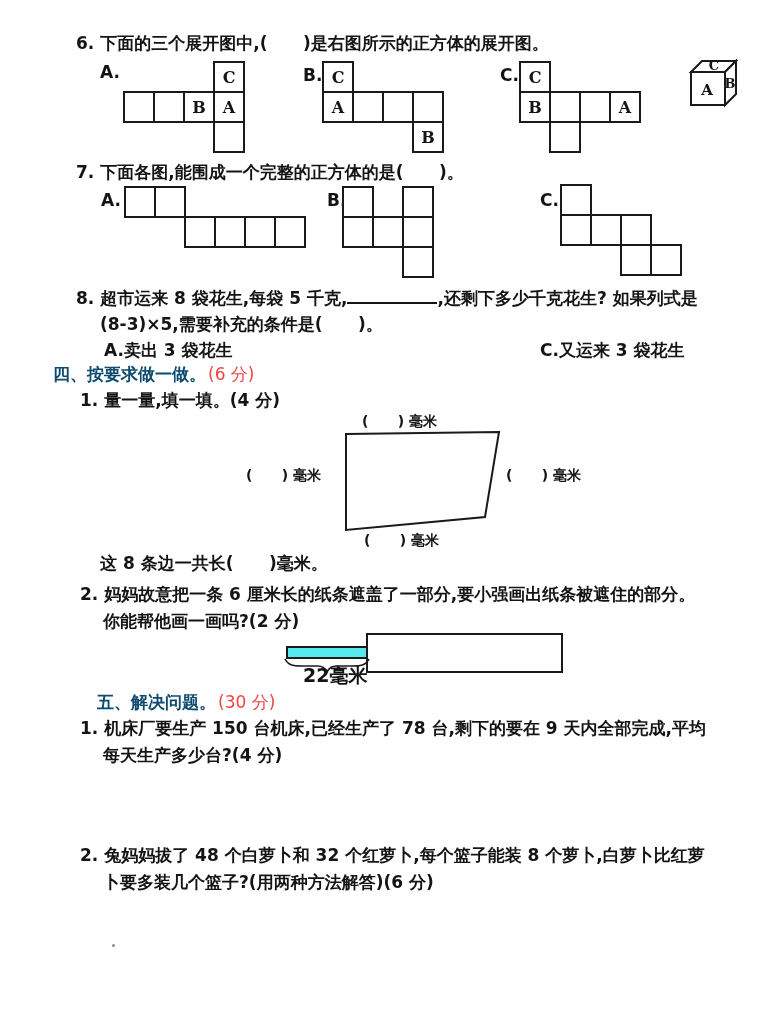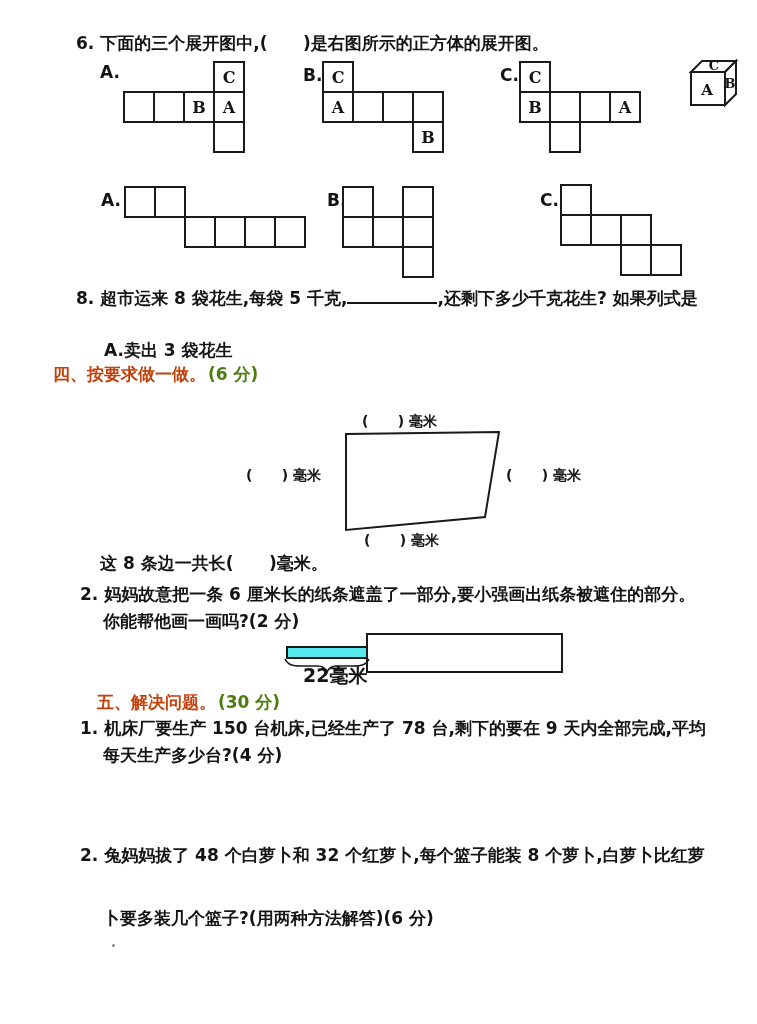--- a/index.html
+++ b/index.html
@@ -12,22 +12,22 @@
     overflow:hidden;
   }
   .t{
     position:absolute;
     font-size:17px;
     line-height:22px;
     font-weight:600;
     white-space:pre;
     color:#141414;
   }
-  .header-title{color:#c2410c;font-weight:700;font-family:Liberation Serif, serif;}
-  .header-score{color:#4d7c0f;font-weight:700;margin-left:2px;}
+  .header-title{color:#0c4a6e;font-weight:700;font-family:Liberation Serif, serif;}
+  .header-score{color:#ef4444;font-weight:400;margin-left:2px;}
   .blank-line{
     display:inline-block;
     width:90px;height:14px;
     border-bottom:2px solid #141414;
     vertical-align:baseline;
   }
   .net-label{
     position:absolute;font-size:17px;font-weight:700;color:#141414;
   }
   .net-svg{position:absolute;}
@@ -70,26 +70,30 @@
 
   <svg class="fig-svg" style="left:683px;top:55px;" width="64" height="56" viewBox="0 0 64 56">
     <polygon class="outline" points="8,17 19,6 53,6 42,17"></polygon>
     <polygon class="outline" points="42,17 53,6 53,39 42,50"></polygon>
     <rect class="outline" x="8" y="17" width="34" height="33"></rect>
     <text class="cube-letter" x="31" y="15" font-size="13">C</text>
     <text class="cube-letter" x="24" y="40" font-size="15">A</text>
     <text class="cube-letter" x="47" y="33" font-size="13">B</text>
   </svg>
 
+  <div class="t" style="left:76px;top:161px;">7. 下面各图,能围成一个完整的正方体的是(      )。</div>
 
   <div class="t" style="left:76px;top:287px;"><span>8. 超市运来 8 袋花生,每袋 5 千克,</span><span class="blank-line"></span><span>,还剩下多少千克花生? 如果列式是</span></div>
+  <div class="t" style="left:100px;top:313px;">(8-3)×5,需要补充的条件是(      )。</div>
   <div class="t" style="left:104px;top:339px;">A.卖出 3 袋花生</div>
+  <div class="t" style="left:540px;top:339px;">C.又运来 3 袋花生</div>
 
   <div class="t" style="left:53px;top:363px;"><span class="header-title">四、按要求做一做。</span><span class="header-score">(6 分)</span></div>
 
+  <div class="t" style="left:80px;top:389px;">1. 量一量,填一填。(4 分)</div>
 
   <svg class="fig-svg" style="left:330px;top:420px;" width="190" height="120" viewBox="0 0 190 120">
     <polygon points="16,14 169,12 155,97 16,110" fill="none" stroke="#1a1a1a" stroke-width="2"></polygon>
   </svg>
   <div class="t quad-label" style="left:362px;top:410px;">(      ) 毫米</div>
   <div class="t quad-label" style="left:246px;top:464px;">(      ) 毫米</div>
   <div class="t quad-label" style="left:506px;top:464px;">(      ) 毫米</div>
   <div class="t quad-label" style="left:364px;top:529px;">(      ) 毫米</div>
   <div class="t" style="left:100px;top:552px;">这 8 条边一共长(      )毫米。</div>
 
@@ -102,21 +106,21 @@
     <path d="M3,1 C6,7 10,8 20,8 L36,8 C41,8 43,10 45,14 C47,10 49,8 54,8 L70,8 C80,8 84,7 87,1" fill="none" stroke="#1a1a1a" stroke-width="1.6"></path>
   </svg>
   <div class="strip-len">22毫米</div>
 
   <div class="t" style="left:53px;top:691px;margin-left:44px;"><span class="header-title">五、解决问题。</span><span class="header-score">(30 分)</span></div>
 
   <div class="t" style="left:80px;top:717px;">1. 机床厂要生产 150 台机床,已经生产了 78 台,剩下的要在 9 天内全部完成,平均</div>
   <div class="t" style="left:103px;top:744px;">每天生产多少台?(4 分)</div>
 
   <div class="t" style="left:80px;top:844px;">2. 兔妈妈拔了 48 个白萝卜和 32 个红萝卜,每个篮子能装 8 个萝卜,白萝卜比红萝</div>
-  <div class="t" style="left:103px;top:871px;margin-top:36px;">卜要多装几个篮子?(用两种方法解答)(6 分)</div>
+  <div class="t" style="left:103px;top:871px;">卜要多装几个篮子?(用两种方法解答)(6 分)</div>
 
   <div class="speck" style="left:112px;top:944px;"></div>
 
 <div class="net-label" style="left: 100px; top: 62px;">A.</div>
     <svg class="net-svg" width="124" height="94" style="left: 122px; top: 60px;">
       <rect x="92" y="2" width="30" height="30"></rect>
       <text x="107" y="23">C</text>
       <rect x="2" y="32" width="30" height="30"></rect>
       <rect x="32" y="32" width="30" height="30"></rect>
       <rect x="62" y="32" width="30" height="30"></rect>

